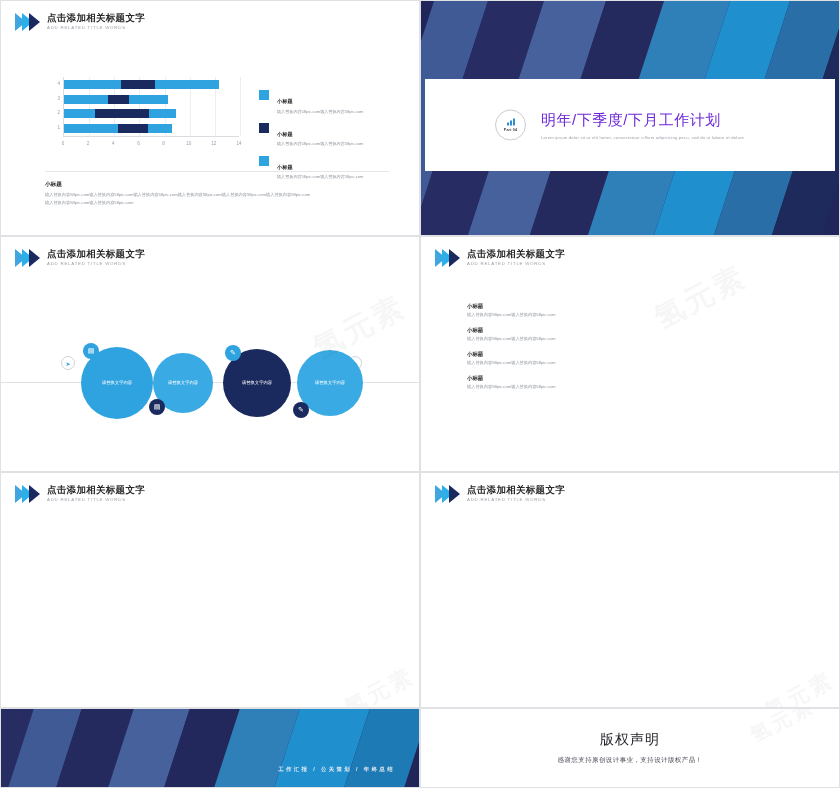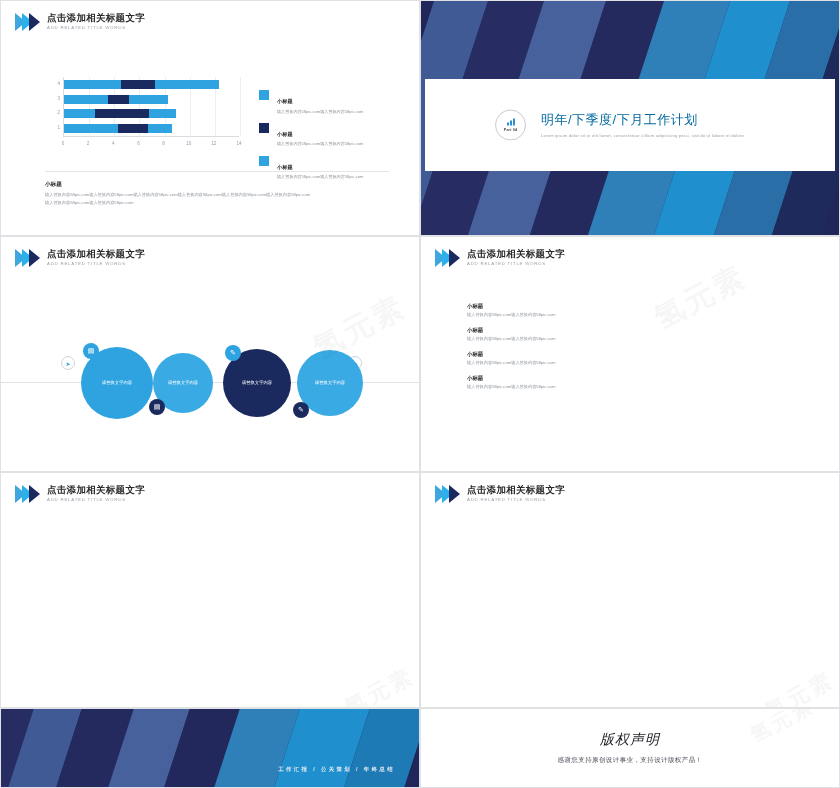--- a/index.html
+++ b/index.html
@@ -67,21 +67,21 @@
                       transform-origin: top center; }
   .s2-card { position: absolute; left: 4px; right: 4px; top: 78px; height: 92px;
              background: #fff; display: flex; align-items: center; padding-left: 68px; }
   .s2-badge { position: absolute; left: 70px; top: 50%; transform: translateY(-50%);
               width: 31px; height: 31px; border-radius: 50%; border: 1px solid #c8ccd2;
               display: flex; flex-direction: column; align-items: center; justify-content: center; }
   .s2-badge .bars { display: flex; align-items: flex-end; height: 7px; gap: 1px; }
   .s2-badge .bars i { width: 2px; background: #2f8fd4; display: block; }
   .s2-badge .pt { font-size: 3.6px; font-weight: bold; color: #3a3f46; margin-top: 1.5px; letter-spacing: .2px; }
   .s2-texts { margin-left: 48px; }
-  .s2-h1 { font-size: 13px; color: #0369a1; line-height: 1.2; letter-spacing: .5px; }
+  .s2-h1 { font-size: 15px; color: #6d28d9; line-height: 1.2; letter-spacing: .5px; }
   .s2-sub { font-size: 4.2px; color: #9aa0a8; margin-top: 6px; letter-spacing: .2px; }
 
   
   .s3-line { position: absolute; left: 0; right: 0; top: 145px; height: 1px; background: #dfe2e6; }
   .circ { position: absolute; border-radius: 50%; display: flex; align-items: center;
           justify-content: center; text-align: center; color: #fff; font-size: 4.3px; line-height: 1.35; }
   .circ.lite { background: #2ea3e0; }
   .circ.lite2 { background: #3aaae4; }
   .circ.dark { background: #1b2a5e; }
   .badge-ic { position: absolute; width: 16px; height: 16px; border-radius: 50%;
@@ -100,21 +100,21 @@
   .s6-cols { position: absolute; left: 482px; top: 632px; right: 20px; display: flex; gap: 14px; }
 
   
   .f-left { background: #20255a; position: relative; overflow: hidden; }
   .f-left .stripes { position: absolute; inset: 0; }
   .f-left .stripes span { position: absolute; top: -30px; bottom: -30px; width: 130px; }
   .f-txt { position: absolute; right: 24px; bottom: 14px; color: #e8eef6;
            font-size: 5.4px; letter-spacing: 2.4px; font-weight: bold; }
   .f-right { background: #fff; display: flex; flex-direction: column;
              align-items: center; justify-content: center; }
-  .f-h { font-size: 14px; color: #1d1f24; letter-spacing: 1px; font-style: italic; }
+  .f-h { font-size: 14px; color: #1d1f24; letter-spacing: 1px; }
   .f-s { font-size: 6.5px; color: #4a4f57; margin-top: 7px; letter-spacing: .4px; }
 
   .wm { position: absolute; font-size: 30px; color: rgba(0,0,0,.035);
         font-weight: bold; transform: rotate(-28deg); pointer-events: none; letter-spacing: 3px; }
 </style>
 </head>
 <body>
 
 <div class="grid">
 

